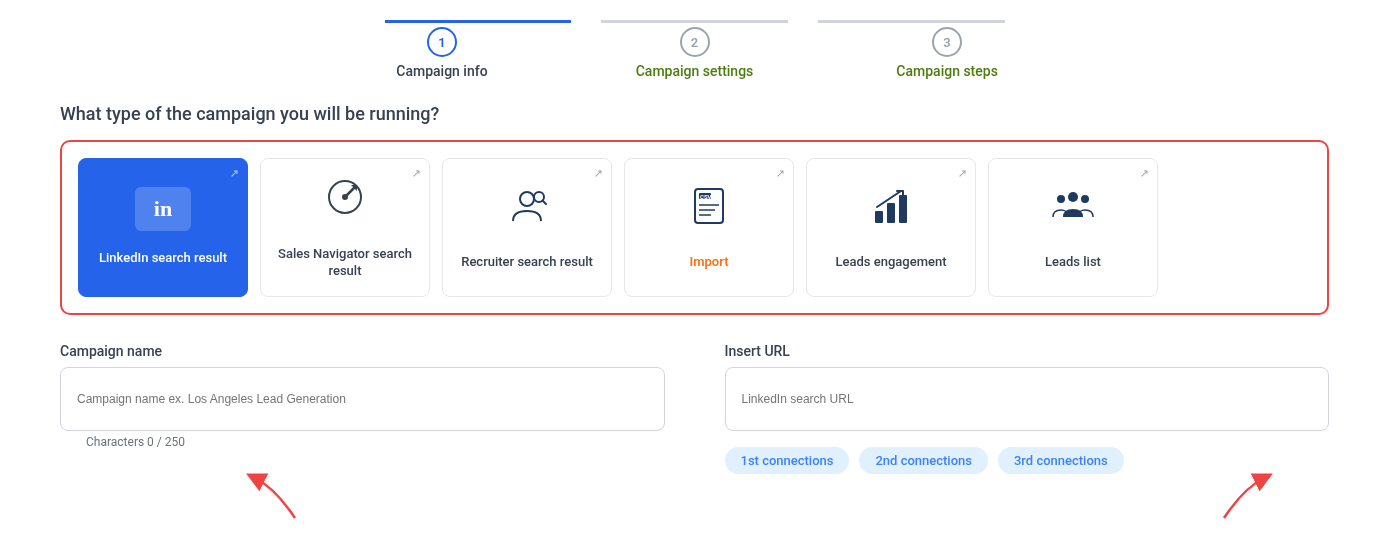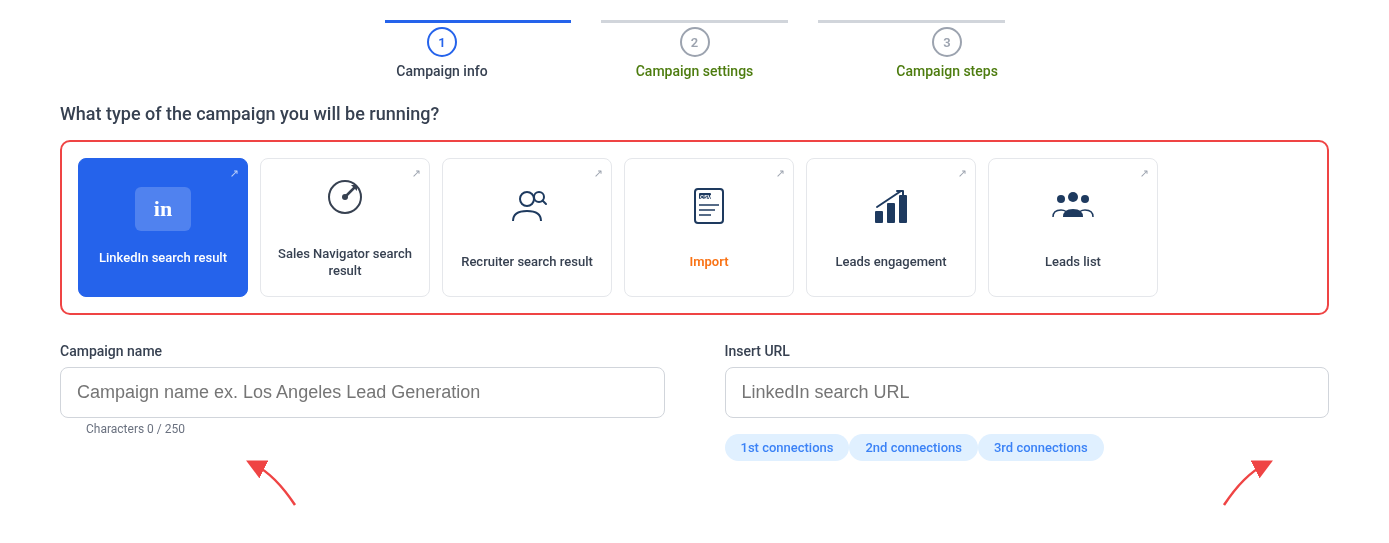--- a/index.html
+++ b/index.html
@@ -150,36 +150,37 @@
       font-size: 14px;
       font-weight: 500;
       color: #374151;
       margin-bottom: 8px;
     }
 
     .form-input {
       width: 100%;
       border: 1.5px solid #d1d5db;
       border-radius: 8px;
-      padding: 14px 16px;
-      font-size: 18px;
+      padding: 24px 16px;
+      font-size: 12px;
       color: #8b5cf6;
       outline: none;
       background: #fff;
     }
 
     .char-count {
       font-size: 12px;
       color: #6b7280;
       margin-top: 4px;
       margin-left: 26px;
     }
 
     .connection-tags {
       display: flex;
+      gap: 10px;
       margin-top: 16px;
     }
 
     .connection-tag {
       background: #e0f0ff;
       color: #3b82f6;
       border-radius: 20px;
       padding: 6px 16px;
       font-size: 13px;
       font-weight: 500;

